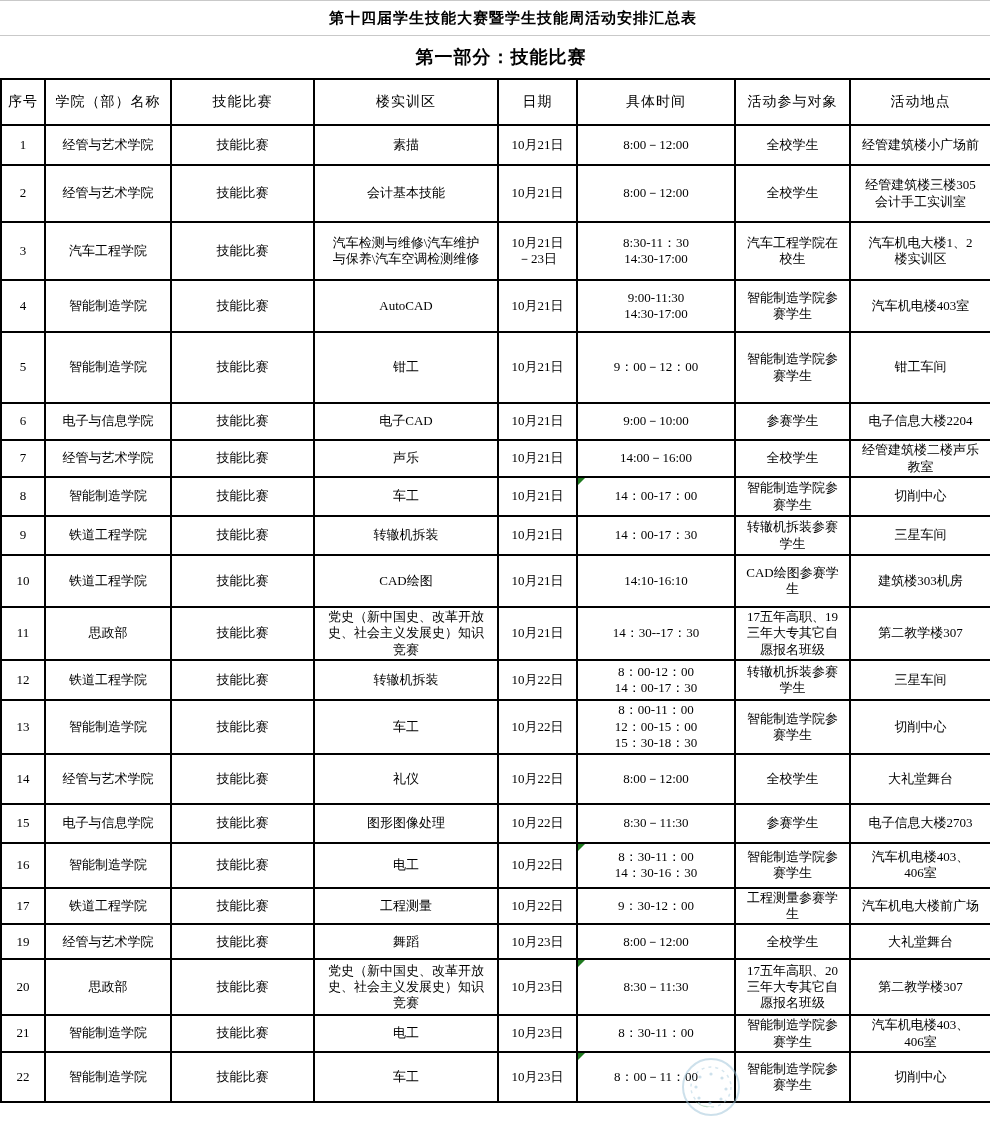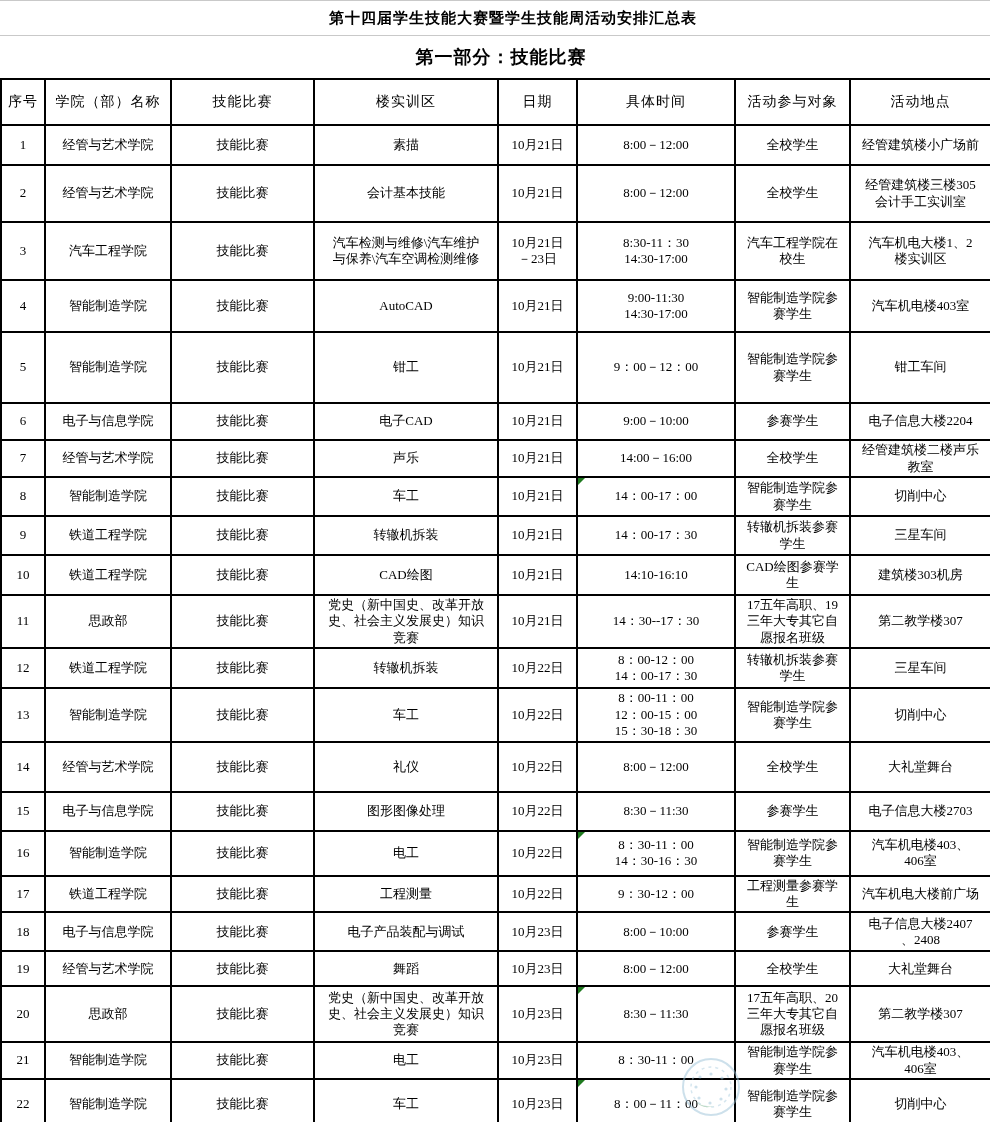--- a/index.html
+++ b/index.html
@@ -165,21 +165,21 @@
           <td class="c-num">9</td>
           <td class="c-college">铁道工程学院</td>
           <td class="c-unit">技能比赛</td>
           <td class="c-project">转辙机拆装</td>
           <td class="c-date">10月21日</td>
           <td class="c-time">14：00-17：30</td>
           <td class="c-participants">转辙机拆装参赛
 学生</td>
           <td class="c-location">三星车间</td>
         </tr>
-        <tr style="height: 40px; padding-left: 34px;">
+        <tr style="height: 52px; padding-left: 34px;">
           <td class="c-num">10</td>
           <td class="c-college">铁道工程学院</td>
           <td class="c-unit">技能比赛</td>
           <td class="c-project">CAD绘图</td>
           <td class="c-date">10月21日</td>
           <td class="c-time">14:10-16:10</td>
           <td class="c-participants">CAD绘图参赛学
 生</td>
           <td class="c-location">建筑楼303机房</td>
         </tr>
@@ -258,31 +258,20 @@
         <tr style="height: 35px;">
           <td class="c-num">17</td>
           <td class="c-college">铁道工程学院</td>
           <td class="c-unit">技能比赛</td>
           <td class="c-project">工程测量</td>
           <td class="c-date">10月22日</td>
           <td class="c-time">9：30-12：00</td>
           <td class="c-participants">工程测量参赛学
 生</td>
           <td class="c-location">汽车机电大楼前广场</td>
-        </tr>
-        <tr style="height: 39px;">
-          <td class="c-num">18</td>
-          <td class="c-college">电子与信息学院</td>
-          <td class="c-unit">技能比赛</td>
-          <td class="c-project">电子产品装配与调试</td>
-          <td class="c-date">10月23日</td>
-          <td class="c-time">8:00－10:00</td>
-          <td class="c-participants">参赛学生</td>
-          <td class="c-location">电子信息大楼2407
-、2408</td>
         </tr>
         <tr style="height: 35px; margin-left: 17px;">
           <td class="c-num">19</td>
           <td class="c-college">经管与艺术学院</td>
           <td class="c-unit">技能比赛</td>
           <td class="c-project">舞蹈</td>
           <td class="c-date">10月23日</td>
           <td class="c-time">8:00－12:00</td>
           <td class="c-participants">全校学生</td>
           <td class="c-location">大礼堂舞台</td>

